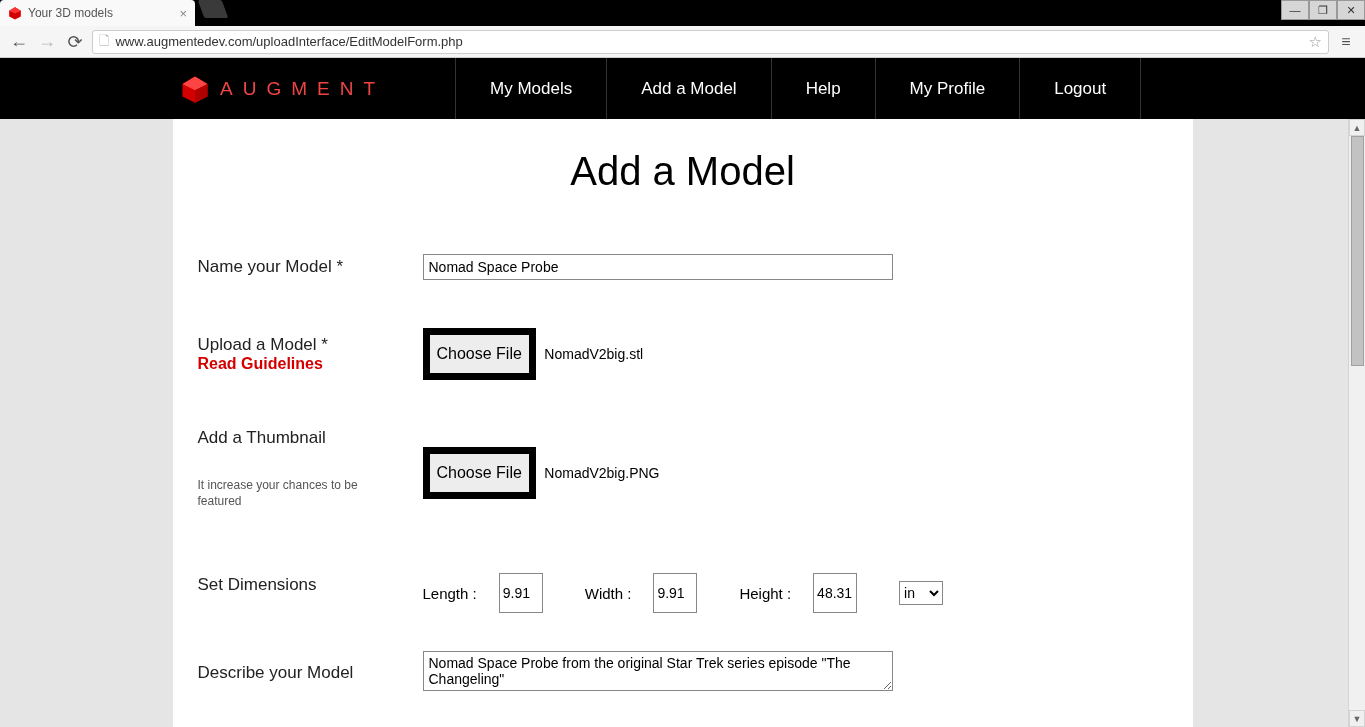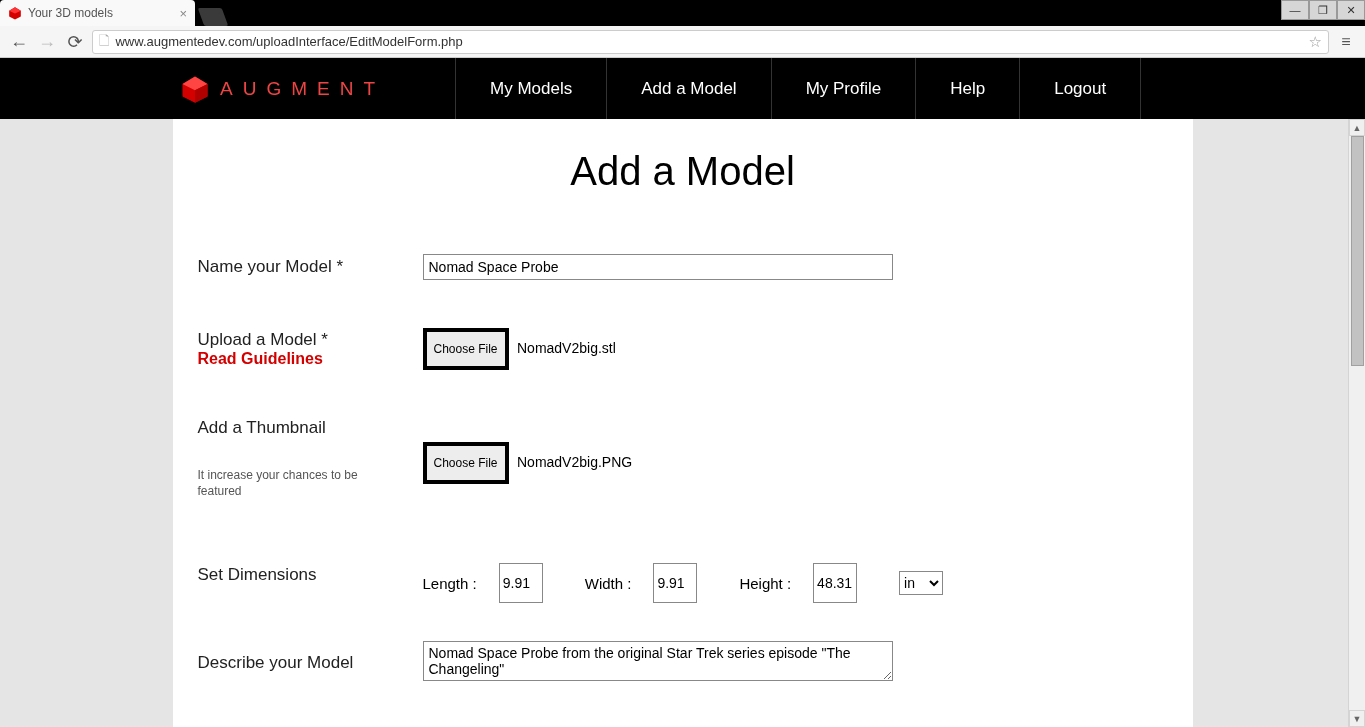--- a/index.html
+++ b/index.html
@@ -12,21 +12,21 @@
   .window-top {
     height: 26px;
     background: #000;
     position: relative;
   }
   .tab-bar {
     position: absolute;
     top: 0; left: 0;
     height: 26px;
     display: flex;
-    align-items: flex-end;
+    align-items: flex-start;
   }
   .tab {
     background: #f9f9f9;
     width: 195px;
     height: 26px;
     border-top-left-radius: 4px;
     border-top-right-radius: 4px;
     display: flex;
     align-items: center;
     padding: 0 8px;
@@ -229,23 +229,23 @@
   }
   .txt-input {
     width: 470px;
     height: 26px;
     border: 1px solid #888;
     font-size: 14px;
     padding: 0 5px;
     font-family: Arial;
   }
   .file-btn {
-    font-size: 12px;
+    font-size: 16px;
     background: #ededed;
-    border: 4px solid #000000;
+    border: 7px solid #000000;
     padding: 10px 7px;
     font-family: Arial;
   }
   .file-name {
     font-size: 14px;
     margin-left: 4px;
   }
   .sel {
     width: 470px;
     height: 24px;
@@ -335,22 +335,22 @@
     <svg viewBox="0 0 24 24">
         <polygon points="12,2 22,8 22,18 12,23 2,18 2,8" fill="#d40000"></polygon>
         <polygon points="12,2 22,8 12,13 2,8" fill="#ff4444"></polygon>
         <polygon points="12,13 22,8 22,18 12,23" fill="#b00000"></polygon>
       </svg>
     <span class="logo-text">AUGMENT</span>
   </div>
   <div class="nav">
     <a class="nav-item">My Models</a>
     <a class="nav-item">Add a Model</a>
+    <a class="nav-item">Help</a>
     <a class="nav-item">My Profile</a>
-    <a class="nav-item">Help</a>
     <a class="nav-item">Logout</a>
   </div>
 </div>
 
 <div class="viewport">
   <div class="page">
     <h1 class="page-title">Add a Model</h1>
 
     <div class="form-row">
       <div class="form-left">

